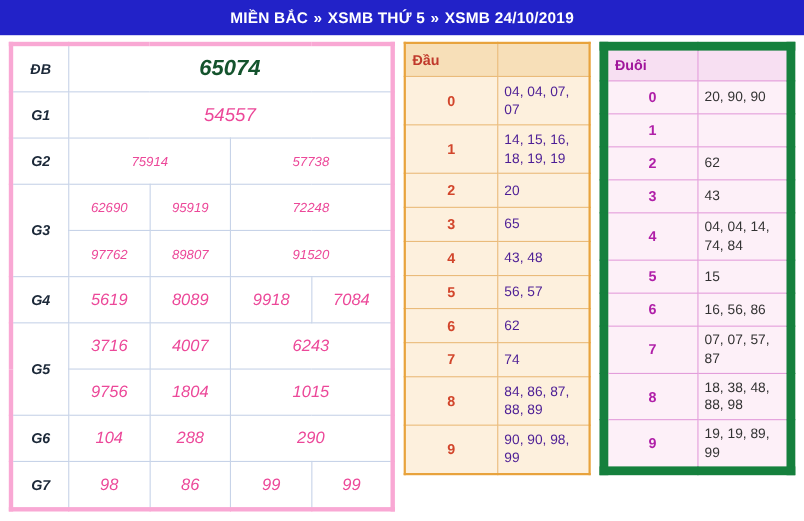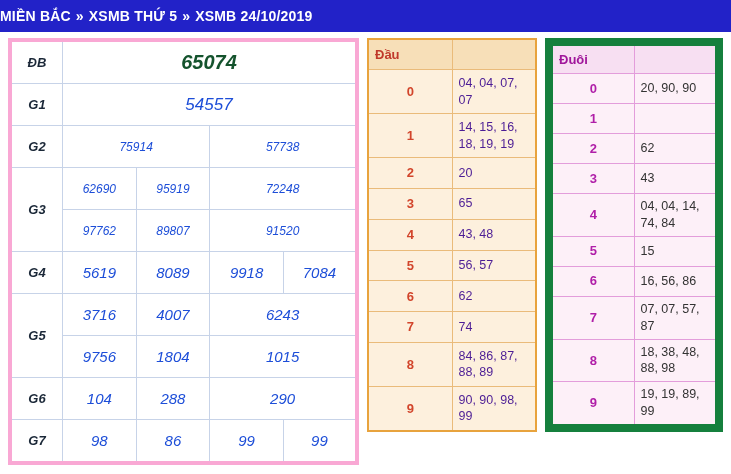--- a/index.html
+++ b/index.html
@@ -22,20 +22,21 @@
     box-sizing: border-box;
   }
 
   
   .header {
     height: 32px;
     background: #2222c8;
     color: #ffffff;
     display: flex;
     align-items: center;
+    justify-content: center;
     font-weight: bold;
     font-size: 14px;
     letter-spacing: 0.2px;
   }
   .header .sep {
     margin: 0 5px;
     font-weight: bold;
   }
   .header a {
     color: #ffffff;
@@ -59,21 +60,21 @@
     width: 353px;
     table-layout: fixed;
     background: #ffffff;
     font-style: italic;
   }
   .main-table td {
     border: 1px solid #c7d3e8;
     text-align: center;
     vertical-align: middle;
     font-size: 15px;
-    color: #1d4ed8;
+    color: #ec4899;
     height: 41px;
     padding: 0 2px;
   }
   .main-table td.label {
     width: 46px;
     font-weight: bold;
     font-size: 13px;
     color: #1b2838;
     background: #ffffff;
   }

